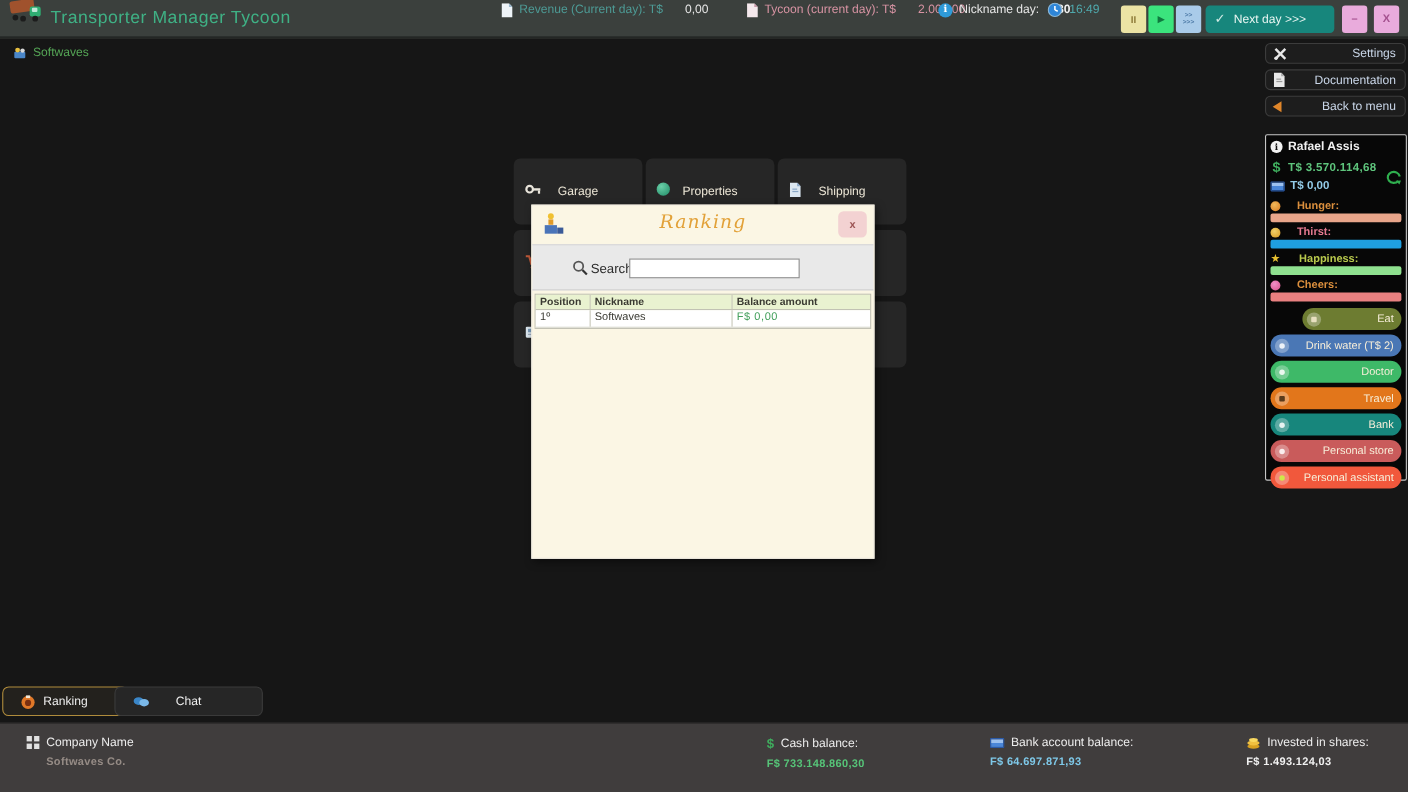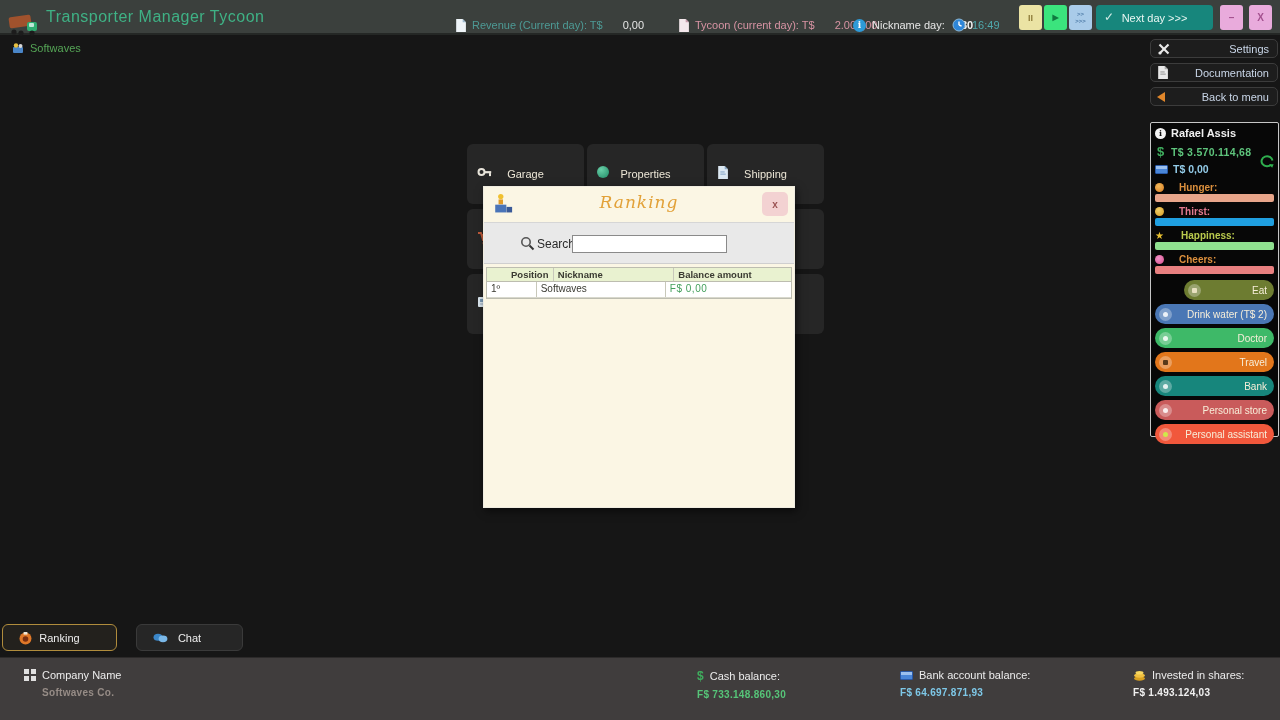--- a/index.html
+++ b/index.html
@@ -1,21 +1,21 @@
 <!DOCTYPE html>
 <html><head>
 <meta charset="utf-8">
 <style>
   * { box-sizing: border-box; margin:0; padding:0; }
   html,body { width:1280px; height:720px; background:#161616; font-family:"Liberation Sans", sans-serif; overflow:hidden; }
   #stage { position:relative; width:1280px; height:720px; background:#161616; }
 
   
   .topbar { position:absolute; top:0; left:0; width:1280px; height:35px; background:#3b403d; border-bottom:2px solid #242725; }
-  .tb-group { position:absolute; top:16px; height:18px; display:flex; align-items:center; gap:6px; }
+  .tb-group { position:absolute; top:0; height:18px; display:flex; align-items:center; gap:6px; }
   .logo { left:6px; }
   .app-title { position:absolute; left:46px; top:8px; color:#3fb185; font-size:16px; letter-spacing:.5px; }
   .rev { left:455px; } .exp { left:678px; } .cday { left:853px; } .clk { left:952px; }
   .lbl-rev { color:#4d9a95; font-size:11px; }
   .val-rev { color:#e6e6e6; font-size:11px; margin-left:14px; }
   .lbl-exp { color:#d793a3; font-size:11px; }
   .val-exp { color:#d793a3; font-size:11px; margin-left:14px; }
   .lbl-day { color:#e6e6e6; font-size:11px; }
   .val-day { color:#f2f2f2; font-size:11px; font-weight:bold; margin-left:4px; }
   .time-txt { color:#4fa9ad; font-size:11px; }
@@ -44,21 +44,21 @@
   .m-head { position:relative; height:35px; background:#fbf6e4; }
   .m-head .picon { position:absolute; left:9px; top:6px; }
   .m-title { position:absolute; left:0; top:5px; width:100%; text-align:center; color:#e2a138; font-family:"DejaVu Serif", serif; font-style:italic; font-size:17px; letter-spacing:1px; }
   .m-close { position:absolute; right:6px; top:5px; width:26px; height:24px; background:#f3d2d2; border-radius:5px; color:#9c5454; font-size:10px; font-weight:bold; display:flex; align-items:center; justify-content:center; cursor:pointer; }
   .m-search { position:relative; height:42px; background:#e9e9e9; border-top:1px solid #d6d6d6; border-bottom:1px solid #cfcfcf; }
   .m-search .sg { position:absolute; left:36px; top:13px; }
   .m-search .stxt { position:absolute; left:53px; top:14px; font-size:12px; color:#2a2a2a; }
   .m-search input { position:absolute; left:88px; top:12px; width:155px; height:18px; border:1px solid #8a8a8a; background:#fff; font-size:11px; padding:0 3px; }
   .m-table { margin:3px 2px 0 2px; border:1px solid #bdbdb0; }
   .t-row { display:flex; }
-  .t-head { background:#e9f2d0; border-bottom:1px solid #bdbdb0;padding-left:20px; }
+  .t-head { background:#e9f2d0; border-bottom:1px solid #bdbdb0; }
   .t-cell { padding:1px 4px; font-size:9.5px; color:#3a3a32; border-right:1px solid #c8c8ba; overflow:hidden; white-space:nowrap; }
   .t-head .t-cell { font-weight:bold; }
   .c0 { width:50px; } .c1 { width:130px; } .c2 { width:126px; border-right:none; }
   .t-body { background:#ffffff; border-bottom:1px solid #d8d8cc; }
   .t-body .t-cell { font-size:10px; height:15px; }
   .t-balance { color:#44a05c; letter-spacing:.5px; }
 
   
   .sbtn { position:absolute; left:1150px; width:128px; height:19px; background:#1d1d1d; border:1px solid #3c3c3c; border-radius:5px; display:flex; align-items:center; padding:0 8px 0 6px; cursor:pointer; }
   .sbtn .slab { flex:1; text-align:right; color:#c9d6e8; font-size:11px; }
@@ -96,21 +96,21 @@
   .aicon.sq::after { border-radius:1px; background:#e8e0c0; }
   .aicon.dk::after { background:#5a3a1a; border-radius:1px; }
   .aicon.gr::after { background:#cfe84a; }
   .alabel { flex:1; text-align:right; color:#f7eed9; font-size:10px; }
 
   
   .tab { position:absolute; height:27px; border-radius:6px; display:flex; align-items:center; justify-content:center; cursor:pointer; z-index:1; }
   .tab .tlabel { color:#eeeeee; font-size:11px; }
   .tab .ticon { position:absolute; left:16px; top:7px; }
   .tab-ranking { left:2px; top:624px; width:115px; background:#23211d; border:1px solid #b08c3c; }
-  .tab-chat { left:136px; top:624px; width:107px; background:#262626; border:1px solid #3a3a3a; }
+  .tab-chat { left:104px; top:624px; width:135px; background:#262626; border:1px solid #3a3a3a; }
 
   
   .statusbar { position:absolute; left:0; top:657px; width:1280px; height:63px; background:#403d3d; border-top:1px solid #2c2a2a; }
   .sg-item { position:absolute; }
   .sg-label { display:flex; align-items:center; gap:6px; color:#ececec; font-size:11px; }
   .sg-value { font-size:10px; font-weight:bold; margin-top:6px; letter-spacing:.3px; }
   .g-company { left:24px; top:11px; }
   .g-company .sg-value { color:#968c86; margin-left:18px; }
   .g-cash { left:697px; top:11px; }
   .v-cash { color:#56c478; }

